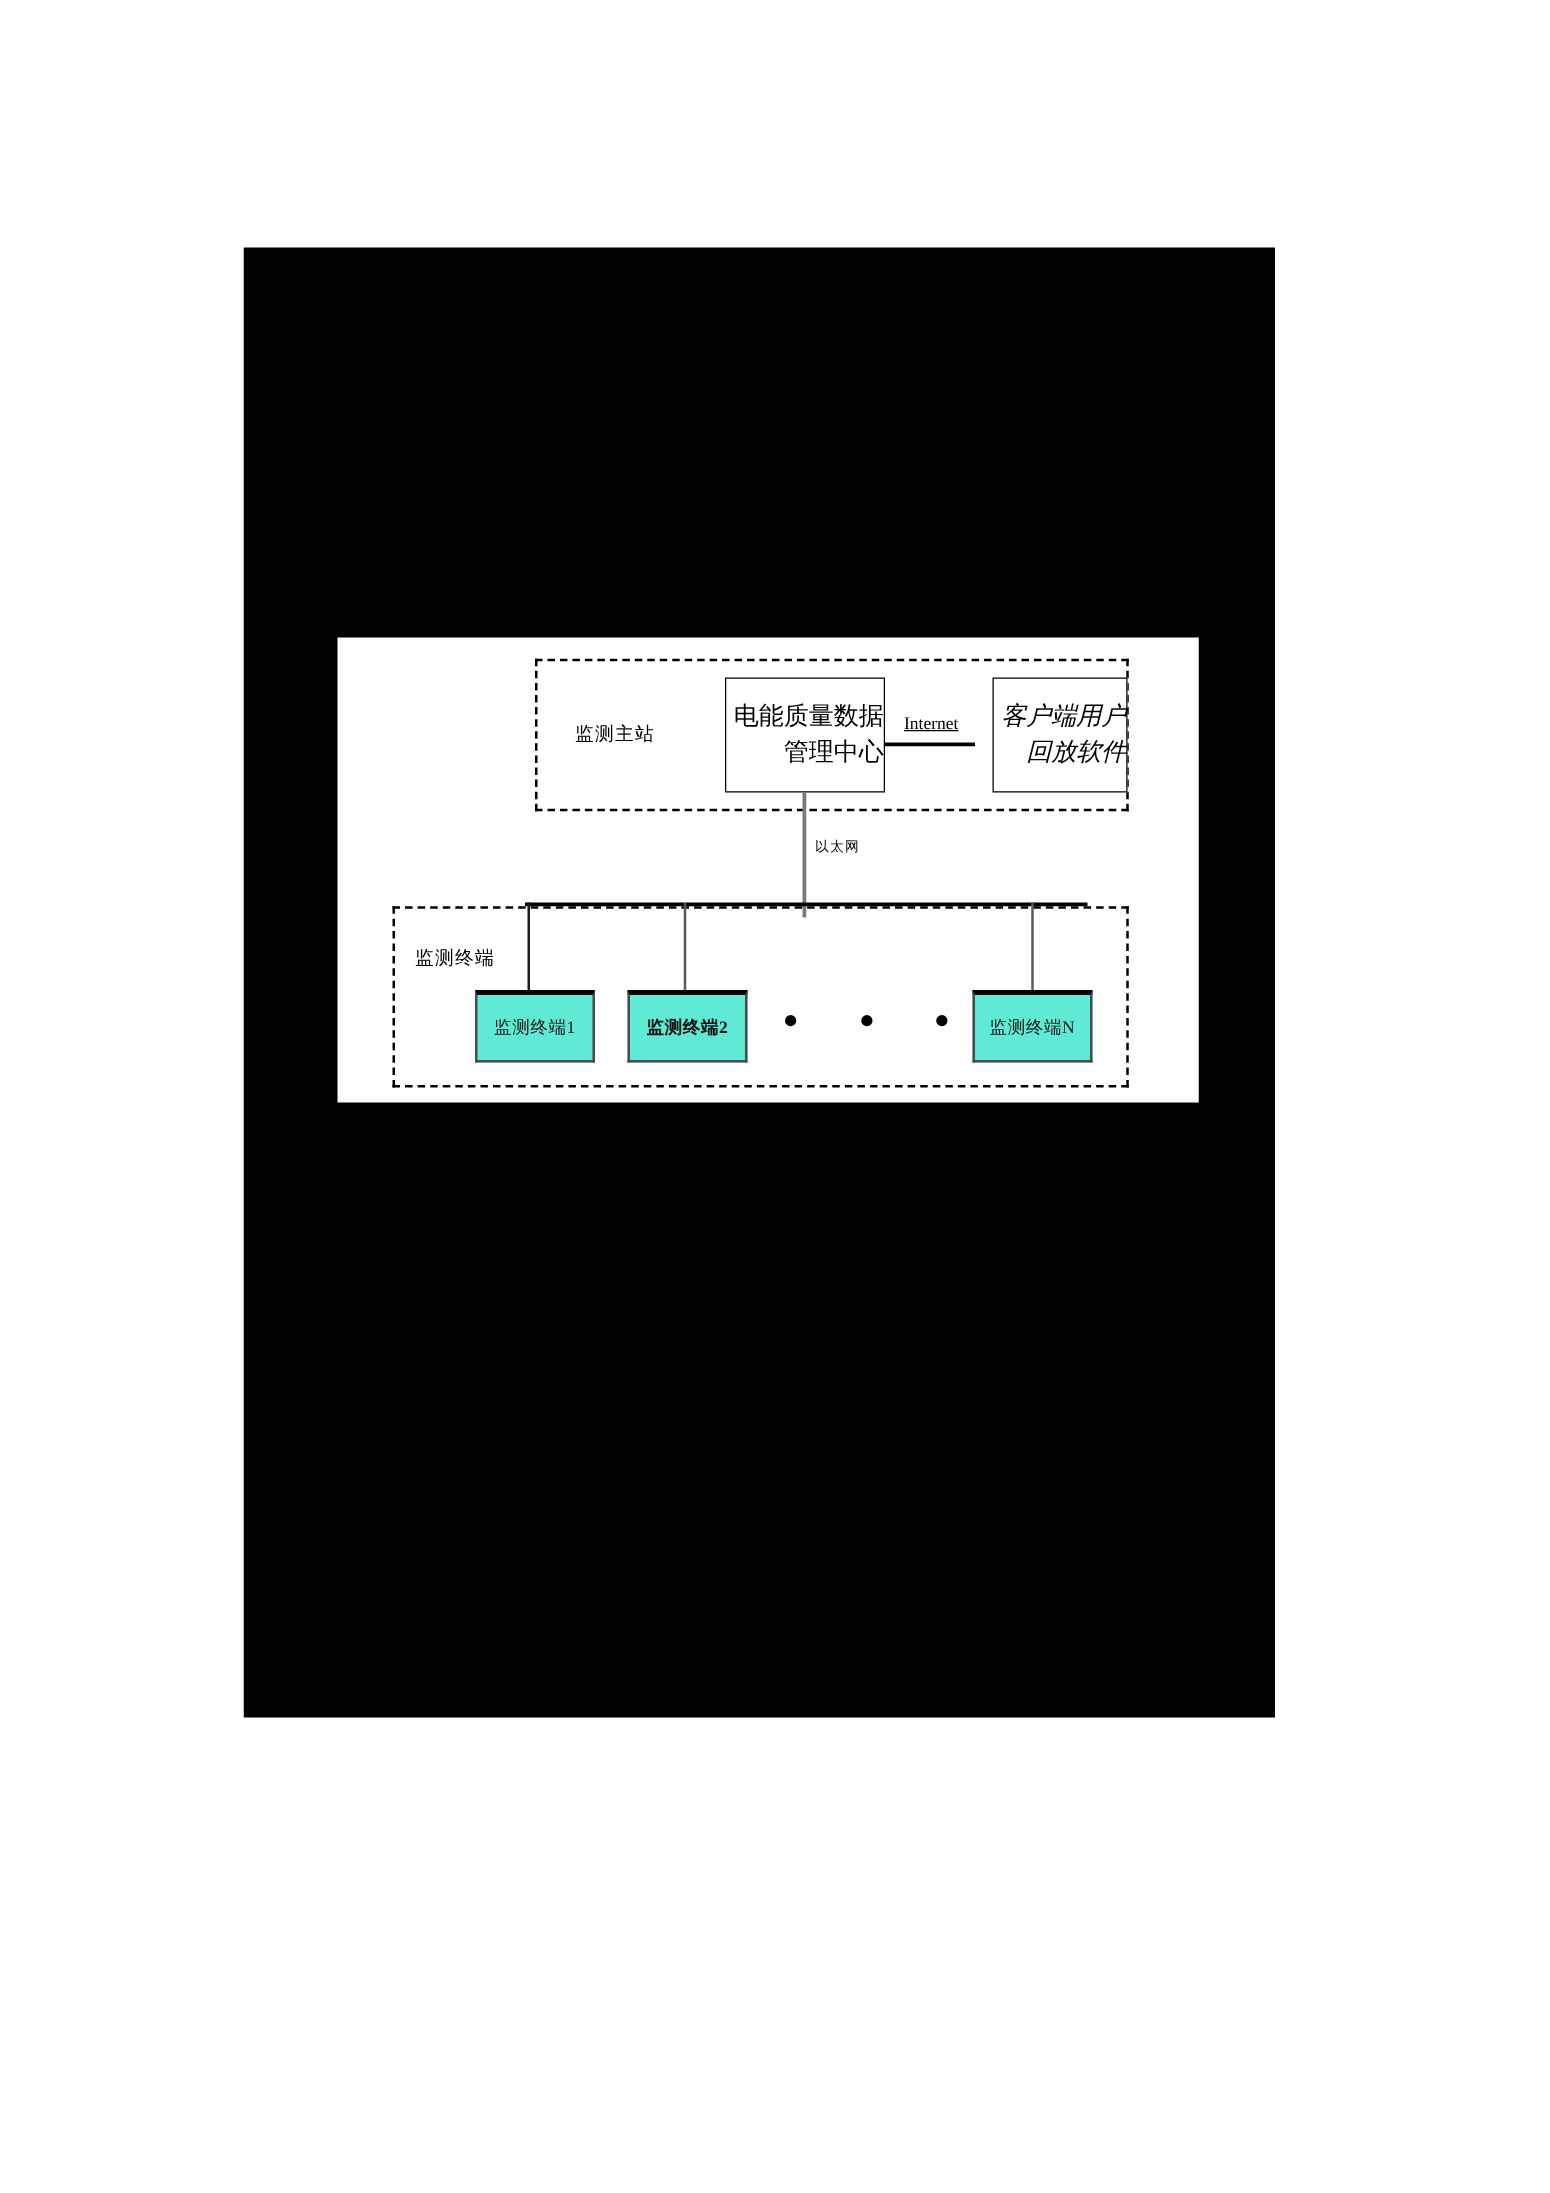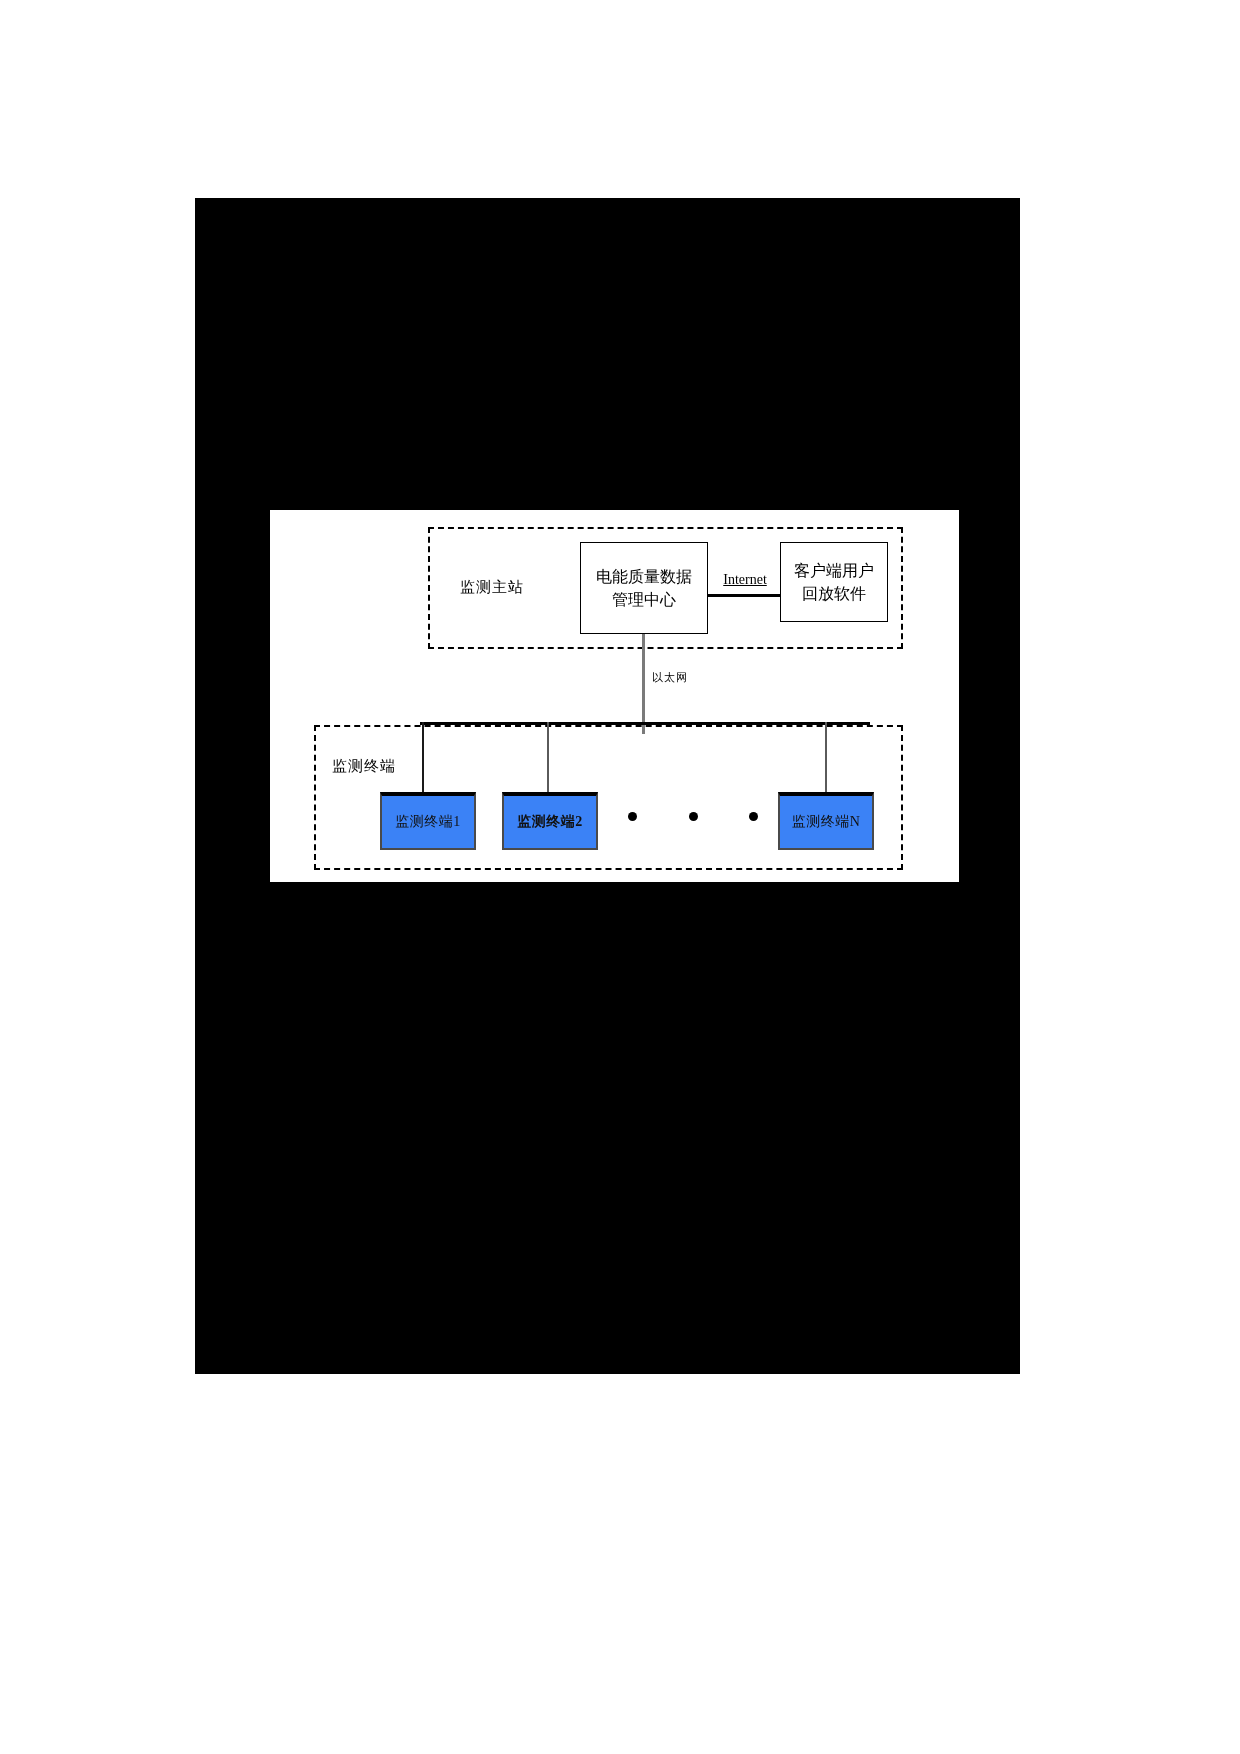--- a/index.html
+++ b/index.html
@@ -73,39 +73,40 @@
   }
 
   
   .solid-box {
     position: absolute;
     box-sizing: border-box;
     border: 1.5px solid #000000;
     background: #ffffff;
     display: flex;
     flex-direction: column;
-    align-items: center;
+    align-items: flex-end;
     justify-content: center;
-    font-size: 16px;
+    font-size: 20px;
     line-height: 1.45;
     color: #000000;
     text-align: center;
     white-space: nowrap;
   }
   #data-center-box {
     left: 310px;
     top: 32px;
     width: 128px;
     height: 92px;
   }
   #client-playback-box {
-    left: 510px;
+    left: 524px;
     top: 32px;
     width: 108px;
-    height: 80px;
+    height: 92px;
+    font-style: italic;
   }
   .solid-box .line { display: block; }
 
   
   #internet-link-line {
     position: absolute;
     left: 438px;
     top: 84px;
     width: 72px;
     height: 3px;
@@ -160,21 +161,21 @@
   }
   #drop-1 { left: 152px; height: 72px; background:#1a1a1a; }
   #drop-2 { left: 277px; height: 72px; }
   #drop-n { left: 555px; height: 72px; }
 
   
   .terminal-box {
     position: absolute;
     box-sizing: border-box;
     height: 58px;
-    background: #3b82f6;
+    background: #5eead4;
     border-top: 4px solid #000000;
     border-left: 2px solid #4a4a4a;
     border-right: 2px solid #4a4a4a;
     border-bottom: 2px solid #4a4a4a;
     display: flex;
     align-items: center;
     justify-content: center;
     font-size: 14px;
     color: #111111;
     white-space: nowrap;

